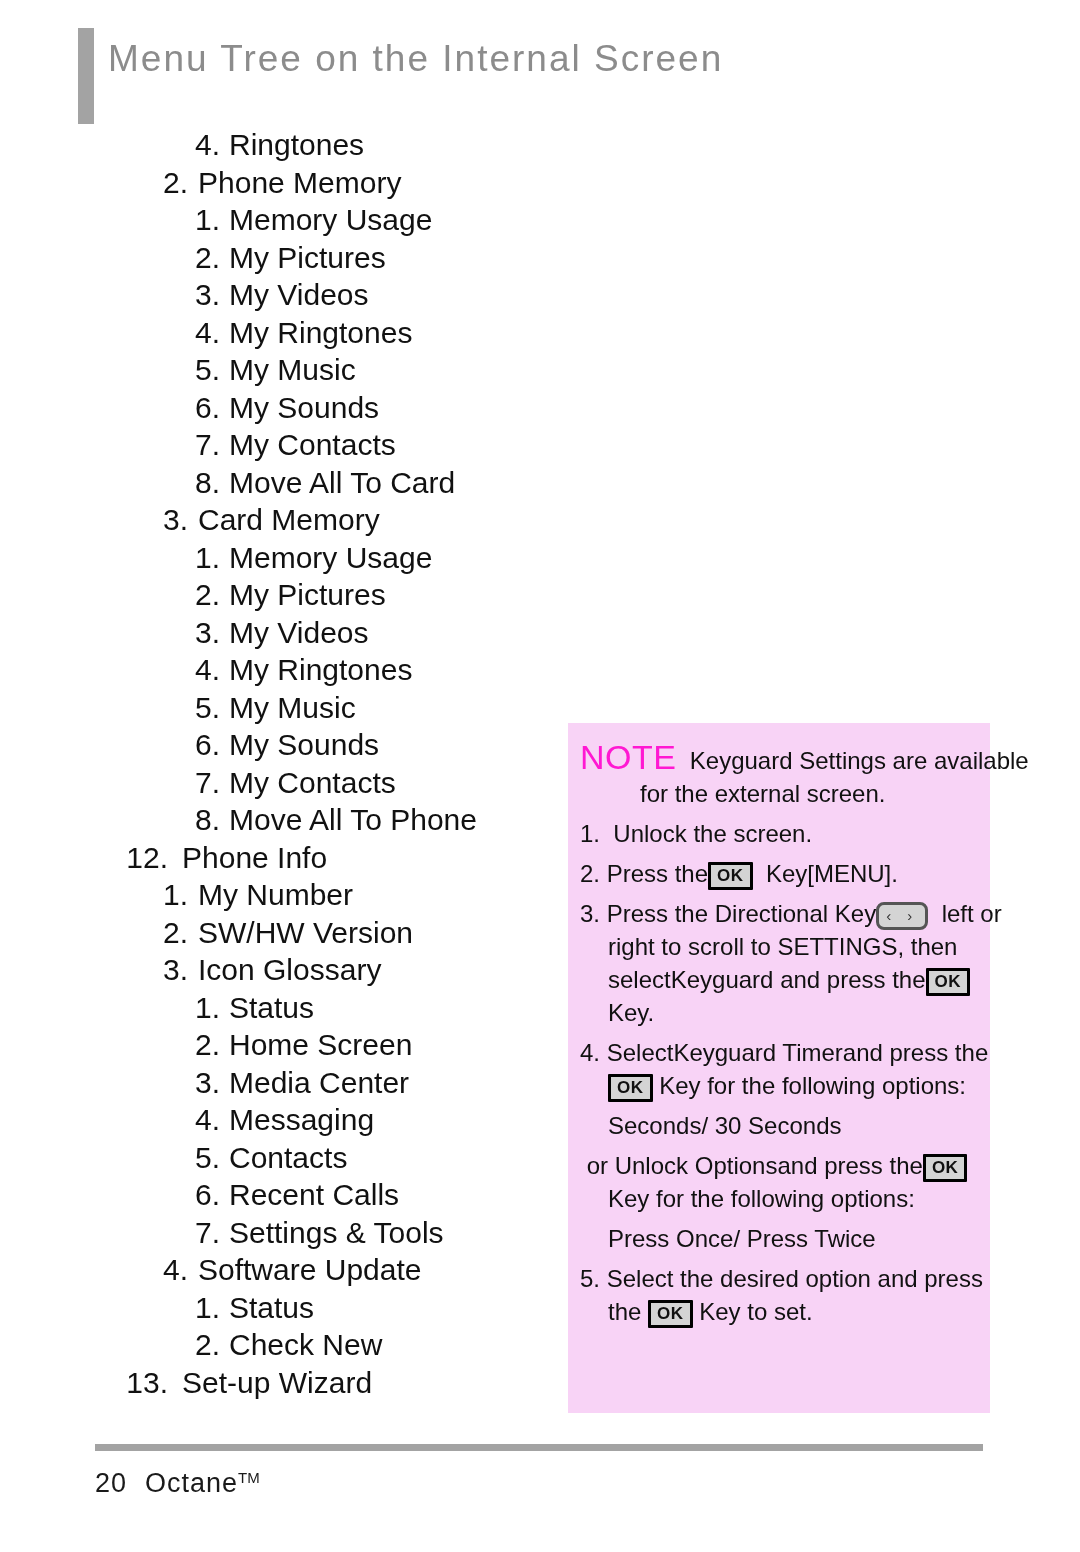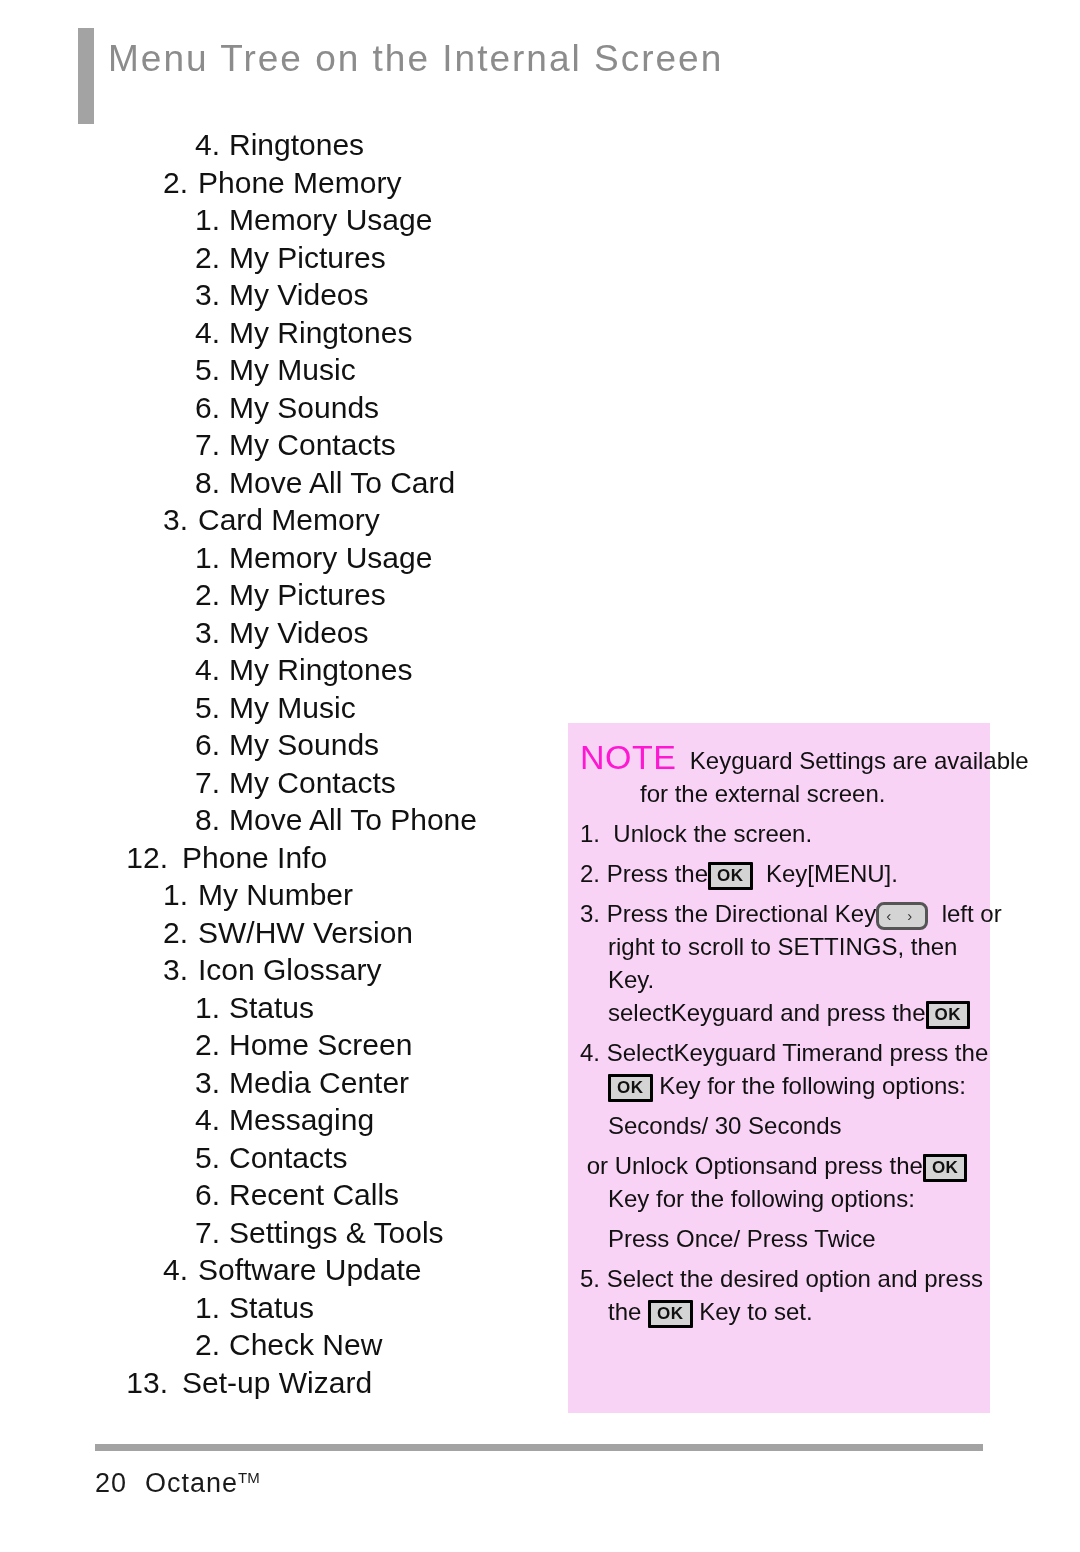--- a/index.html
+++ b/index.html
@@ -316,22 +316,22 @@
     <span class="note-line ind-0"><span>1.</span>&nbsp;&nbsp;<span>Unlock the screen.</span></span>
   </div>
 
   <div class="note-para">
     <span class="note-line ind-0"><span>2.</span>&nbsp;<span>Press the</span><span class="key-ok">OK</span>&nbsp;&nbsp;<span>Key</span><span>[MENU].</span></span>
   </div>
 
   <div class="note-para">
     <span class="note-line ind-0"><span>3.</span>&nbsp;<span>Press the Directional Key</span><span class="key-dir">‹ ›</span>&nbsp;&nbsp;<span>left or</span></span>
     <span class="note-line ind-1"><span>right to scroll to SETTINGS</span><span>, then</span></span>
+    <span class="note-line ind-1"><span>select</span><span>Keyguard</span>&nbsp;<span>and press the</span><span class="key-ok">OK</span></span>
     <span class="note-line ind-1">Key.</span>
-    <span class="note-line ind-1"><span>select</span><span>Keyguard</span>&nbsp;<span>and press the</span><span class="key-ok">OK</span></span>
   </div>
 
   <div class="note-para">
     <span class="note-line ind-0"><span>4.</span>&nbsp;<span>Select</span><span>Keyguard Timer</span><span>and press the</span></span>
     <span class="note-line ind-1"><span class="key-ok">OK</span>&nbsp;<span>Key for the following options:</span></span>
   </div>
 
   <div class="note-para">
     <span class="note-line ind-1">Seconds/ 30 Seconds</span>
   </div>

